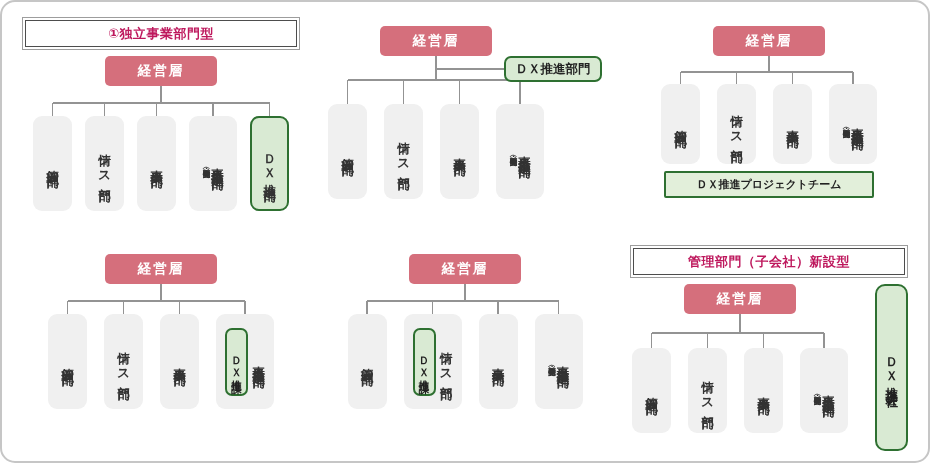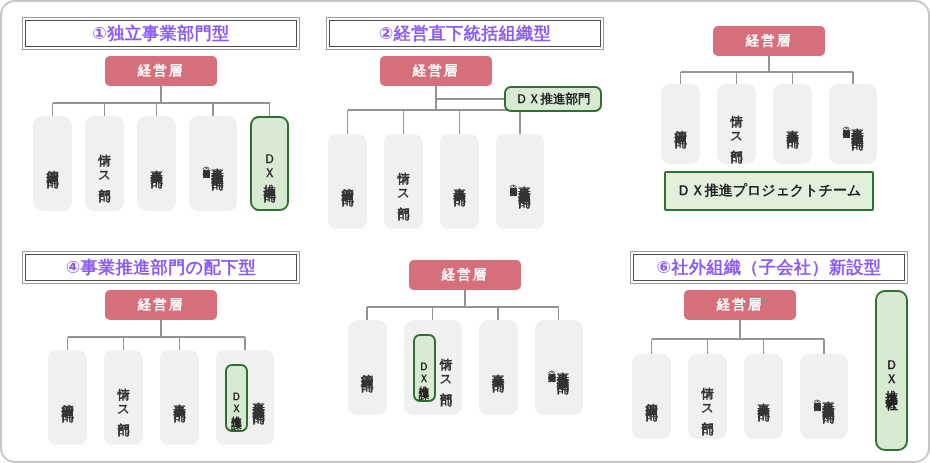--- a/index.html
+++ b/index.html
@@ -14,21 +14,21 @@
     padding:15px 20px 8px 20px;
     display:grid; grid-template-columns:repeat(3,1fr);
     column-gap:26px; row-gap:14px; overflow:hidden;
   }
   .panel { display:flex; flex-direction:column; }
   .title-box {
     margin:3px 3px 0 3px; height:27px; background:#fff;
     border:1.5px solid #4d4d4d; outline:1px solid #9d9d9d; outline-offset:2px;
     display:flex; align-items:center; justify-content:center;
   }
-  .title-text { font-size:17px; font-weight:bold; color:#8b5cf6; letter-spacing:0.5px; white-space:nowrap; }
+  .title-text { font-size:13px; font-weight:bold; color:#be185d; letter-spacing:0.5px; white-space:nowrap; }
   .chart { position:relative; margin-top:9px; display:flex; flex-direction:column; align-items:center; flex:1; }
   .chart.shift-left { padding-right:58px; }
   .mgmt {
     width:112px; height:30px; border-radius:5px;
     background:var(--management_bg,#d56f7c); color:#fff;
     font-weight:bold; font-size:13.5px; letter-spacing:2px;
     display:flex; align-items:center; justify-content:center; z-index:2;
   }
   .kids { display:flex; justify-content:center; margin-top:30px; gap:17px; z-index:2; }
   .p1 .kids { gap:13px; }
@@ -57,24 +57,24 @@
     display:flex; align-items:center; justify-content:center;
     font-size:10.5px; font-weight:bold; color:#222; letter-spacing:1px; line-height:1;
   }
   .side-green {
     position:absolute; right:2px; top:30px; width:98px; height:26px;
     background:var(--dx_green_bg,#d9ead3); border:2px solid var(--dx_green_border,#2e7031);
     border-radius:7px; display:flex; align-items:center; justify-content:center;
     font-size:12.5px; font-weight:bold; color:#222; z-index:3; white-space:nowrap;
   }
   .bottom-bar {
-    margin-top:7px; width:210px; height:40px;
+    margin-top:7px; width:210px; height:27px;
     background:var(--team_bar_bg,#e2efda); border:2px solid var(--dx_green_border,#2e7031);
     border-radius:2px; display:flex; align-items:center; justify-content:center;
-    font-size:14px; font-weight:bold; color:#222; white-space:nowrap; z-index:2;text-align:center;
+    font-size:11px; font-weight:bold; color:#222; white-space:nowrap; z-index:2;text-align:center;
   }
   .outside-green {
     position:absolute; right:0; top:0; bottom:2px; width:33px;
     background:var(--dx_green_bg,#d9ead3); border:2px solid var(--dx_green_border,#2e7031);
     border-radius:10px; display:flex; align-items:center; justify-content:center; z-index:3;
   }
   .outside-green .v { font-size:12.5px; font-weight:bold; color:#222; letter-spacing:2px; line-height:1; }
   .wire { position:absolute; background:var(--connector,#939393); z-index:1; }
 </style>
 </head>
@@ -110,23 +110,20 @@
         <div class="wire" style="left: 30.5px; top: 46.25px; width: 217px; height: 1.5px;"></div>
         <div class="wire" style="left: 29.75px; top: 47px; width: 1.5px; height: 13px;"></div>
         <div class="wire" style="left: 81.75px; top: 47px; width: 1.5px; height: 13px;"></div>
         <div class="wire" style="left: 133.75px; top: 47px; width: 1.5px; height: 13px;"></div>
         <div class="wire" style="left: 190.25px; top: 47px; width: 1.5px; height: 13px;"></div>
         <div class="wire" style="left: 246.75px; top: 47px; width: 1.5px; height: 13px;"></div>
       </div>
   </section>
 
   <section class="panel p2">
-    <div class="title-box">
-      <span class="title-text">②経営直下統括組織型</span>
-    </div>
     <div class="chart shift-left">
       <div class="mgmt">経営層</div>
       <div class="side-green">ＤＸ推進部門</div>
       <div class="kids">
         <div class="kid">
             <span class="v main">管理部門</span>
           </div>
         <div class="kid">
             <span class="v main">情シス部門</span>
           </div>
@@ -170,23 +167,20 @@
     <div class="wire" style="left: 138.25px; top: 30px; width: 1.5px; height: 16px;"></div>
         <div class="wire" style="left: 50.5px; top: 45.25px; width: 172.5px; height: 1.5px;"></div>
         <div class="wire" style="left: 49.75px; top: 46px; width: 1.5px; height: 12px;"></div>
         <div class="wire" style="left: 105.75px; top: 46px; width: 1.5px; height: 12px;"></div>
         <div class="wire" style="left: 161.75px; top: 46px; width: 1.5px; height: 12px;"></div>
         <div class="wire" style="left: 222.25px; top: 46px; width: 1.5px; height: 12px;"></div>
       </div>
   </section>
 
   <section class="panel p4">
-    <div class="title-box">
-      <span class="title-text">④事業推進部門の配下型</span>
-    </div>
     <div class="chart">
       <div class="mgmt">経営層</div>
       <div class="kids">
         <div class="kid">
             <span class="v main">管理部門</span>
           </div>
         <div class="kid">
             <span class="v main">情シス部門</span>
           </div>
         <div class="kid">
@@ -229,21 +223,21 @@
         <div class="wire" style="left: 41px; top: 46.25px; width: 191.5px; height: 1.5px;"></div>
         <div class="wire" style="left: 40.25px; top: 47px; width: 1.5px; height: 13px;"></div>
         <div class="wire" style="left: 105.75px; top: 47px; width: 1.5px; height: 13px;"></div>
         <div class="wire" style="left: 171.25px; top: 47px; width: 1.5px; height: 13px;"></div>
         <div class="wire" style="left: 231.75px; top: 47px; width: 1.5px; height: 13px;"></div>
       </div>
   </section>
 
   <section class="panel p6">
     <div class="title-box">
-      <span class="title-text">⑥社外組織（子会社）新設型</span>
+      <span class="title-text">管理部門（子会社）新設型</span>
     </div>
     <div class="chart shift-left">
       <div class="mgmt">経営層</div>
       <div class="kids">
         <div class="kid">
             <span class="v main">管理部門</span>
           </div>
         <div class="kid">
             <span class="v main">情シス部門</span>
           </div>

